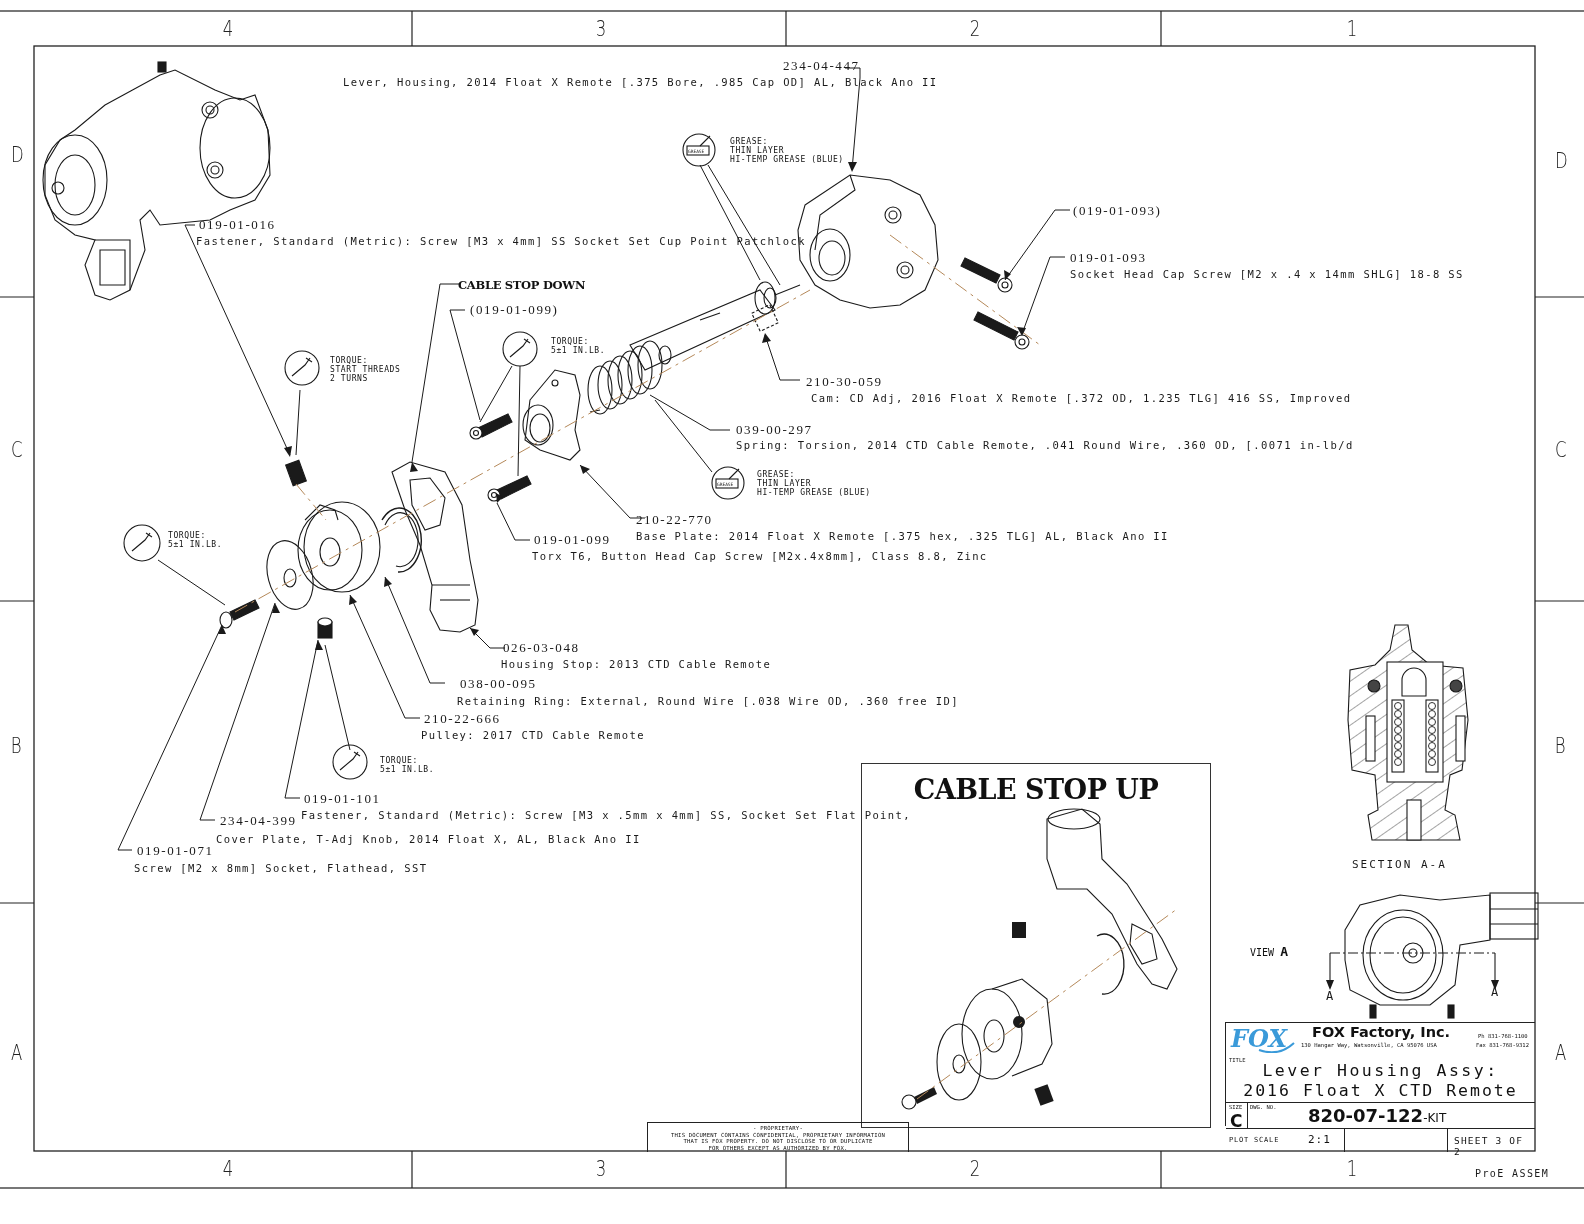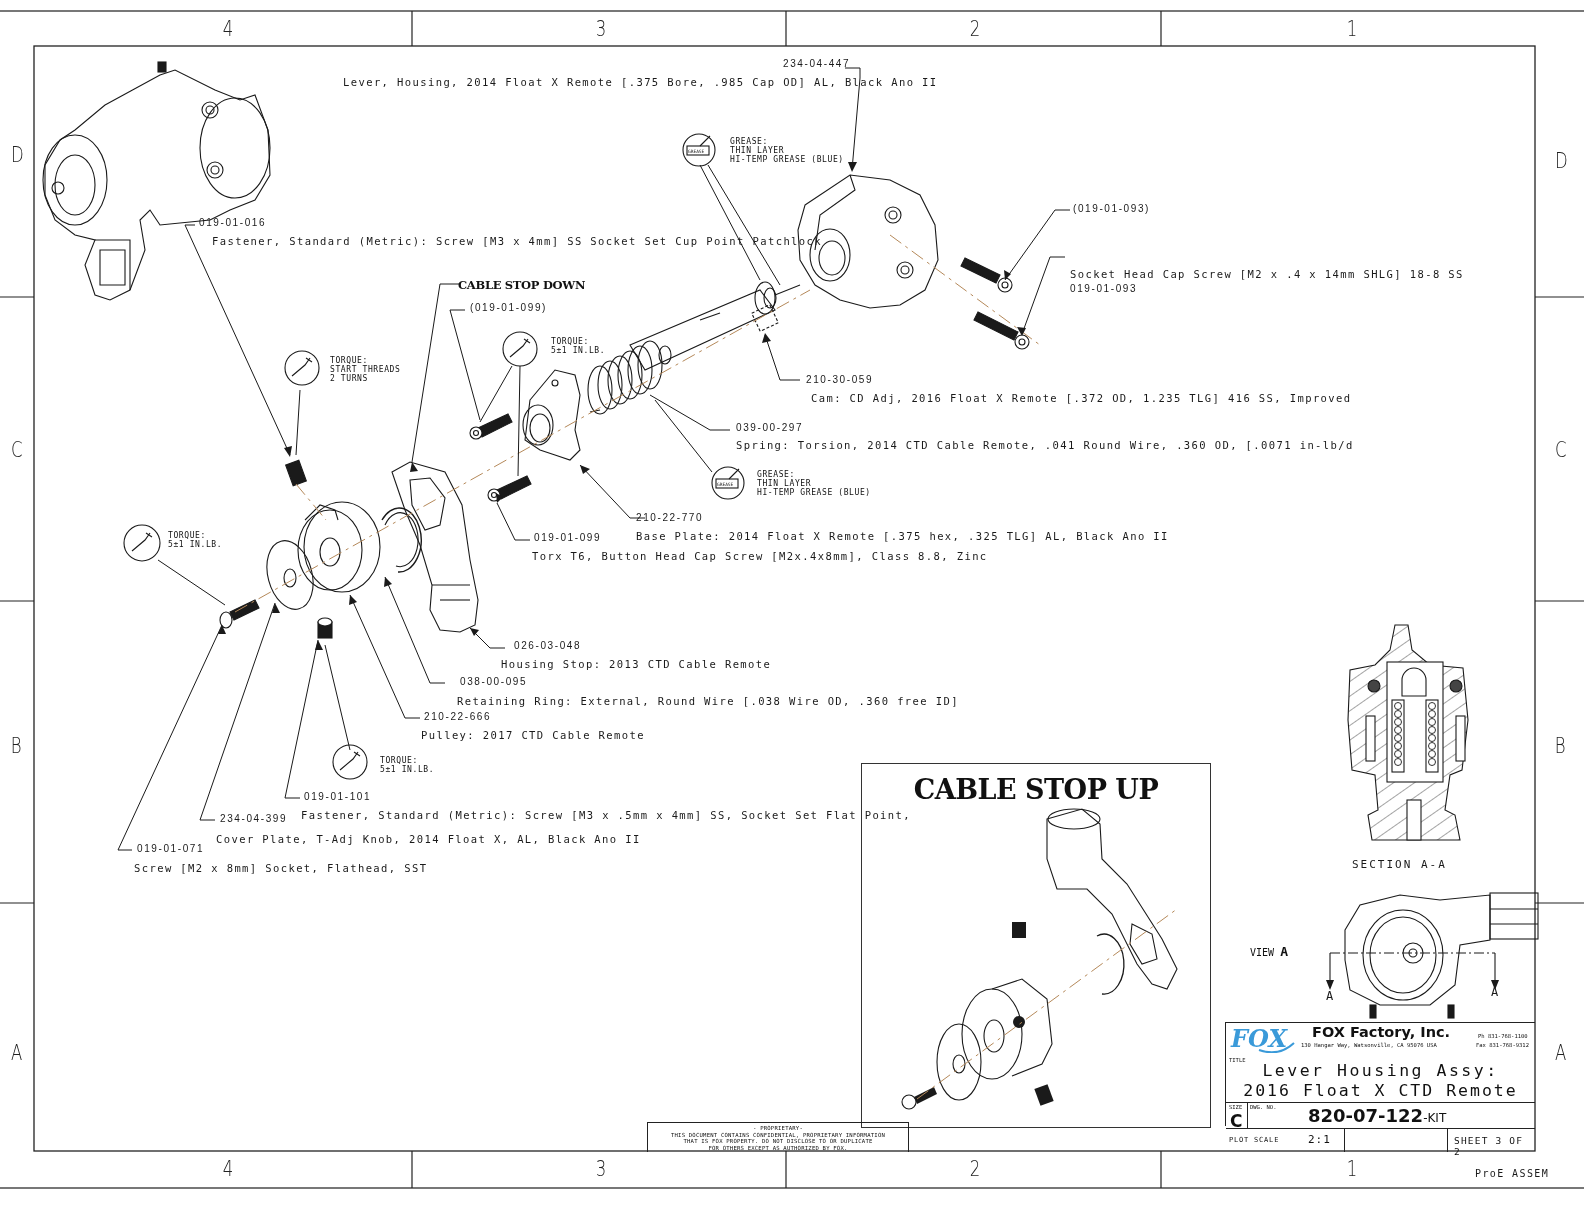--- a/index.html
+++ b/index.html
@@ -1,19 +1,19 @@
 <!DOCTYPE html>
 <html><head>
 <meta charset="utf-8">
 <style>
   html,body{margin:0;padding:0;background:#ffffff;}
   body{width:1584px;height:1224px;position:relative;overflow:hidden;font-family:"DejaVu Sans Condensed","DejaVu Sans",sans-serif;color:#111;}
   .abs{position:absolute;}
   .lbl{position:absolute;font-family:"DejaVu Sans Mono","Liberation Mono",monospace;font-size:10.5px;letter-spacing:1.4px;white-space:nowrap;color:#1a1a1a;}
-  .pn{position:absolute;font-family:Liberation Sans, sans-serif;font-size:10px;letter-spacing:1.6px;white-space:nowrap;color:#1a1a1a;}
+  .pn{position:absolute;font-family:Liberation Serif, serif;font-size:13px;letter-spacing:1.6px;white-space:nowrap;color:#1a1a1a;}
   .note{position:absolute;font-family:"DejaVu Sans Mono","Liberation Mono",monospace;font-size:8px;line-height:9px;letter-spacing:0.6px;white-space:pre;color:#111;}
   .zone{position:absolute;font-family:"DejaVu Sans","Liberation Sans",sans-serif;font-size:22px;font-weight:300;color:#222;transform:scaleX(0.75);}
   .bold-serif{font-family:"DejaVu Serif","Liberation Serif",serif;font-weight:bold;}
   svg{position:absolute;left:0;top:0;}
 </style>
 </head>
 <body>
 
 <svg width="1584" height="1224">
 
@@ -257,40 +257,40 @@
   <g font-family="DejaVu Sans Mono, monospace" font-size="4.5" fill="#1a1a1a">
     <text x="688" y="153">GREASE</text>
     <text x="717" y="486">GREASE</text>
   </g>
 </svg>
 
 <div class="pn" style="left:783px;top:58px;">234-04-447</div>
 <div class="lbl" style="left:343px;top:76px;">Lever, Housing, 2014 Float X Remote [.375 Bore, .985 Cap OD] AL, Black Ano II</div>
 
 <div class="pn" style="left:199px;top:217px;">019-01-016</div>
-<div class="lbl" style="left:196px;top:235px;margin-left:16px;">Fastener, Standard (Metric): Screw [M3 x 4mm] SS Socket Set Cup Point Patchlock</div>
+<div class="lbl" style="left:196px;top:235px;">Fastener, Standard (Metric): Screw [M3 x 4mm] SS Socket Set Cup Point Patchlock</div>
 
 <div class="pn" style="left:1073px;top:203px;">(019-01-093)</div>
-<div class="pn" style="left:1070px;top:250px;margin-top:33px;">019-01-093</div>
+<div class="pn" style="left:1070px;top:250px;">019-01-093</div>
 <div class="lbl" style="left:1070px;top:268px;">Socket Head Cap Screw [M2 x .4 x 14mm SHLG] 18-8 SS</div>
 
 <div class="pn" style="left:806px;top:374px;">210-30-059</div>
 <div class="lbl" style="left:811px;top:392px;">Cam: CD Adj, 2016 Float X Remote [.372 OD, 1.235 TLG] 416 SS, Improved</div>
 
 <div class="pn" style="left:736px;top:422px;">039-00-297</div>
 <div class="lbl" style="left:736px;top:439px;">Spring: Torsion, 2014 CTD Cable Remote, .041 Round Wire, .360 OD, [.0071 in-lb/d</div>
 
 <div class="pn" style="left:636px;top:512px;">210-22-770</div>
 <div class="lbl" style="left:636px;top:530px;">Base Plate: 2014 Float X Remote [.375 hex, .325 TLG] AL, Black Ano II</div>
 
 <div class="pn" style="left:534px;top:532px;">019-01-099</div>
 <div class="lbl" style="left:532px;top:550px;">Torx T6, Button Head Cap Screw [M2x.4x8mm], Class 8.8, Zinc</div>
 <div class="pn" style="left:470px;top:302px;">(019-01-099)</div>
 
-<div class="pn" style="left:503px;top:640px;margin-left:11px;">026-03-048</div>
+<div class="pn" style="left:503px;top:640px;">026-03-048</div>
 <div class="lbl" style="left:501px;top:658px;">Housing Stop: 2013 CTD Cable Remote</div>
 
 <div class="pn" style="left:460px;top:676px;">038-00-095</div>
 <div class="lbl" style="left:457px;top:695px;">Retaining Ring: External, Round Wire [.038 Wire OD, .360 free ID]</div>
 
 <div class="pn" style="left:424px;top:711px;">210-22-666</div>
 <div class="lbl" style="left:421px;top:729px;">Pulley: 2017 CTD Cable Remote</div>
 
 <div class="pn" style="left:304px;top:791px;">019-01-101</div>
 <div class="lbl" style="left:301px;top:809px;">Fastener, Standard (Metric): Screw [M3 x .5mm x 4mm] SS, Socket Set Flat Point,</div>

